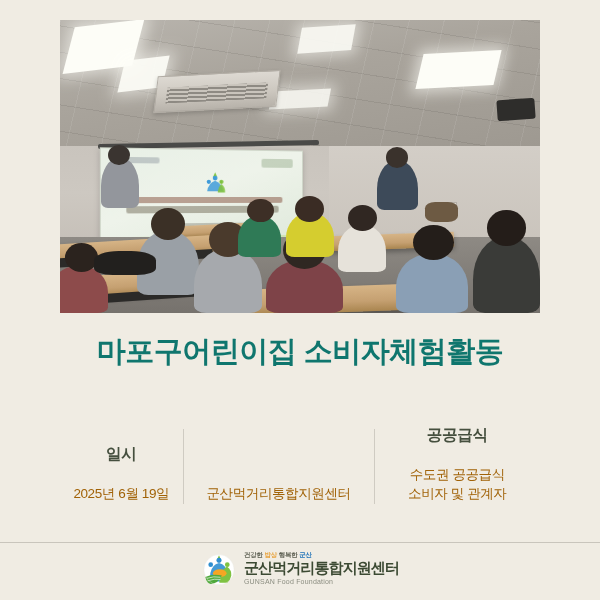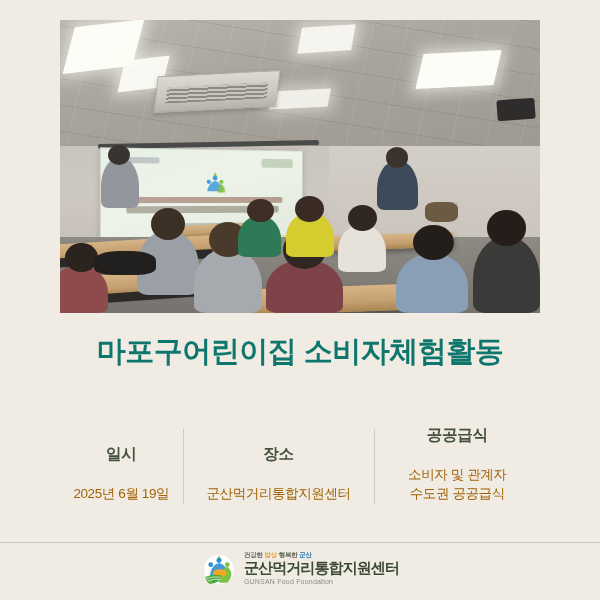--- a/index.html
+++ b/index.html
@@ -329,30 +329,29 @@
   <div class="info-row">
 
     <div class="info-col">
       <div class="info-label">일시</div>
       <div class="info-value">2025년 6월 19일</div>
     </div>
 
     <div class="divider"></div>
 
     <div class="info-col mid">
-      <div class="info-label">장소</div>
       <div class="info-value">군산먹거리통합지원센터</div>
     </div>
 
     <div class="divider"></div>
 
     <div class="info-col wide">
       <div class="info-label">공공급식</div>
+      <div class="info-value">수도권 공공급식</div>
       <div class="info-value">소비자 및 관계자</div>
-      <div class="info-value">수도권 공공급식</div>
     </div>
 
   </div>
 
   <div class="hr"></div>
 
   <div class="logo-wrap">
     <svg class="logo-mark" viewBox="0 0 100 100">
       <circle cx="50" cy="52" r="42" fill="#ffffff"></circle>
       <path d="M50 12 l5 11 -5 5 -5 -5 z" fill="#7fc242"></path>

